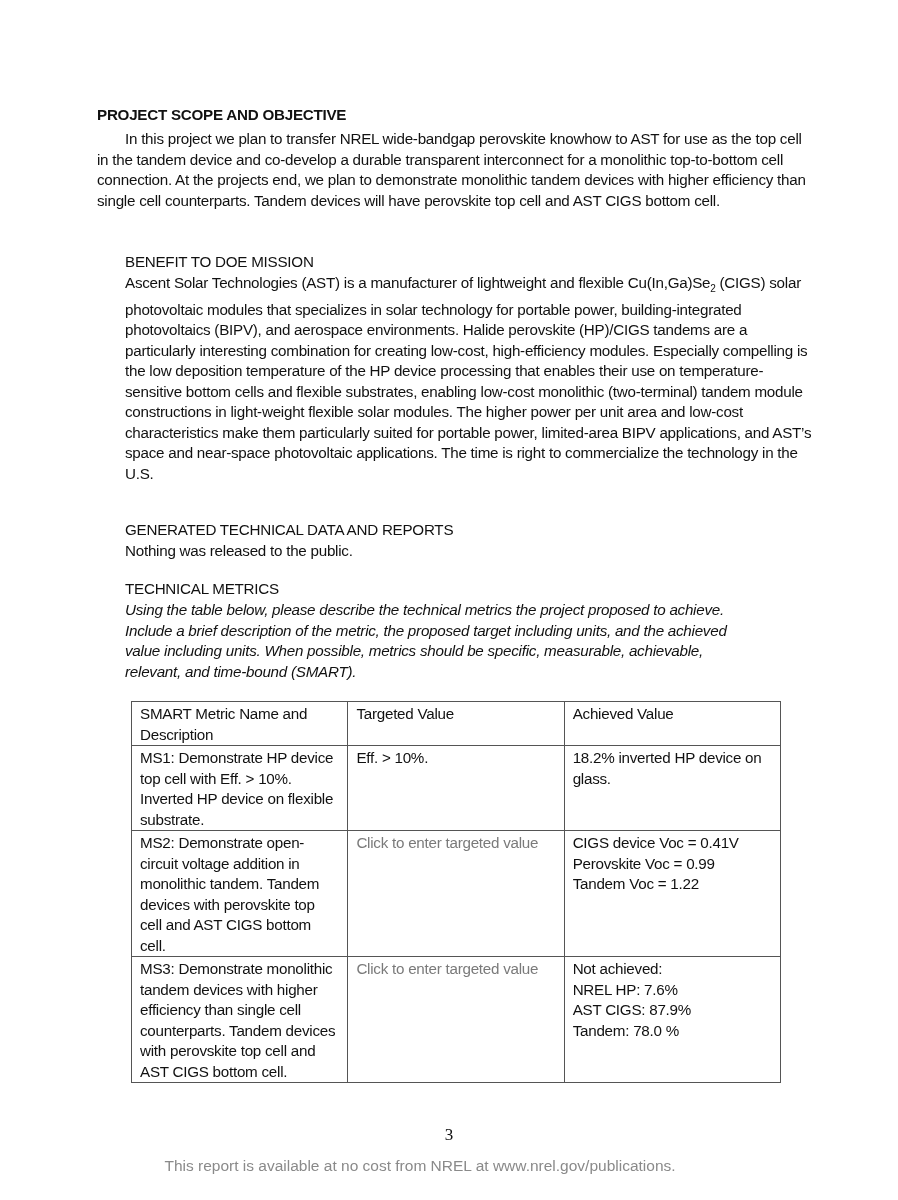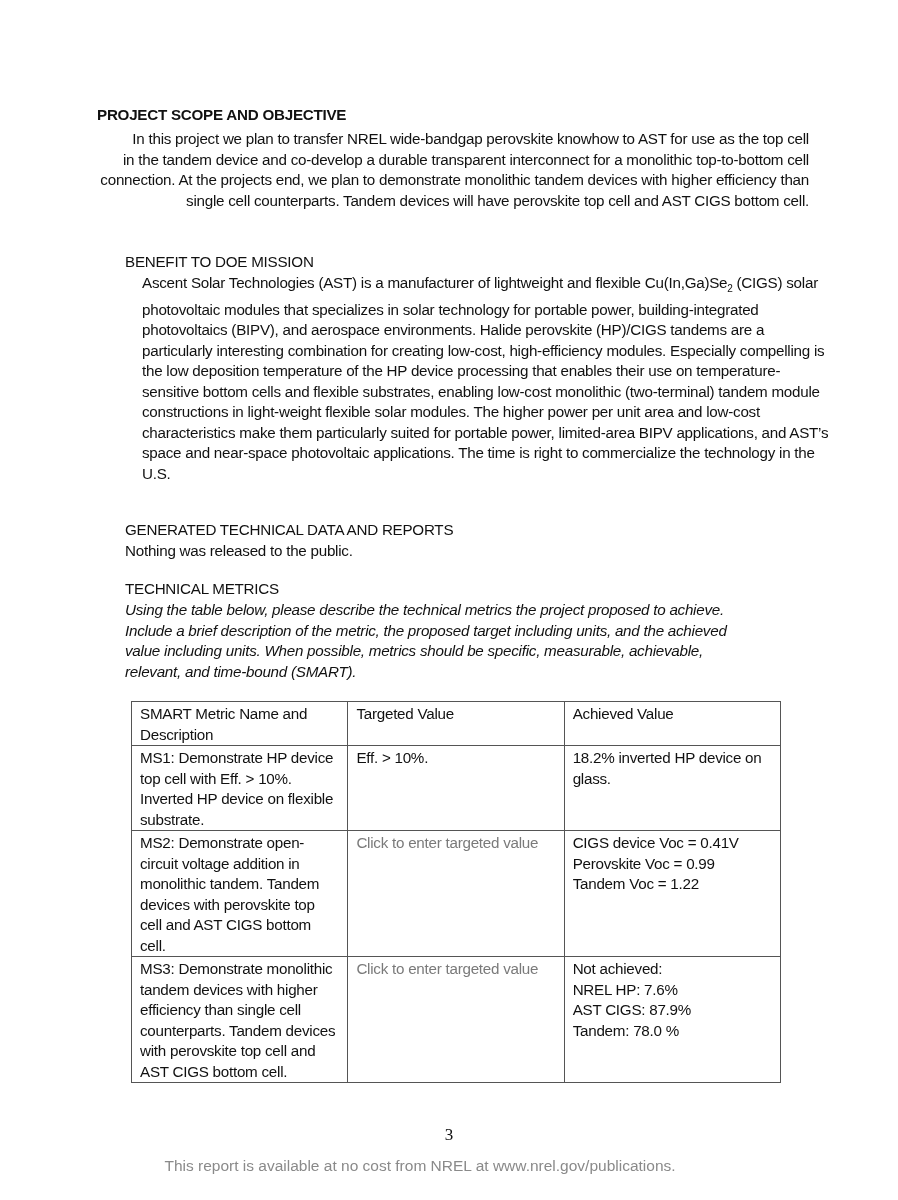--- a/index.html
+++ b/index.html
@@ -9,21 +9,21 @@
     color: #111111;
   }
   .page { position: absolute; left: 0; top: 0; width: 898px; height: 1200px; }
   .body-text {
     position: absolute;
     font-size: 15.2px;
     line-height: 20.5px;
     letter-spacing: -0.25px;
   }
   .h-bold { font-weight: bold; }
-  .indent-first { text-indent: 28px; text-align: right; }
+  .indent-first { text-indent: 28px; }
   .italic { font-style: italic; }
   table.metrics {
     position: absolute; left: 131px; top: 701px;
     width: 650px;
     border-collapse: collapse;
     font-size: 15.2px; line-height: 20.5px; letter-spacing: -0.25px;
   }
   table.metrics td {
     border: 1px solid #555;
     vertical-align: top;
@@ -48,21 +48,21 @@
 </style>
 </head>
 <body>
 
 <div class="page">
 
   <div class="body-text h-bold" style="left:97px; top:105px;">PROJECT SCOPE AND OBJECTIVE</div>
   <div class="body-text indent-first" style="left:97px; top:129px; width:712px;">In this project we plan to transfer NREL wide-bandgap perovskite knowhow to AST for use as the top cell in the tandem device and co-develop a durable transparent interconnect for a monolithic top-to-bottom cell connection. At the projects end, we plan to demonstrate monolithic tandem devices with higher efficiency than single cell counterparts. Tandem devices will have perovskite top cell and AST CIGS bottom cell.</div>
 
   <div class="body-text" style="left:125px; top:252px;">BENEFIT TO DOE MISSION</div>
-  <div class="body-text" style="left:125px; top:273px; width:690px;margin-left:17px;">
+  <div class="body-text" style="left:125px; top:273px; width:690px;">
     <span>Ascent Solar Technologies (AST) is a manufacturer of lightweight and flexible Cu(In,Ga)Se</span><sub style="font-size:10px;">2</sub><span> (CIGS) solar photovoltaic modules that specializes in solar technology for portable power, building-integrated photovoltaics (BIPV), and aerospace environments. Halide perovskite (HP)/CIGS tandems are a particularly interesting combination for creating low-cost, high-efficiency modules. Especially compelling is the low deposition temperature of the HP device processing that enables their use on temperature-sensitive bottom cells and flexible substrates, enabling low-cost monolithic (two-terminal) tandem module constructions in light-weight flexible solar modules. The higher power per unit area and low-cost characteristics make them particularly suited for portable power, limited-area BIPV applications, and AST’s space and near-space photovoltaic applications. The time is right to commercialize the technology in the U.S.</span>
   </div>
 
   <div class="body-text" style="left:125px; top:541px;">Nothing was released to the public.</div>
   <div class="body-text" style="left:125px; top:520px;">GENERATED TECHNICAL DATA AND REPORTS</div>
 
   <div class="body-text" style="left:125px; top:579px;">TECHNICAL METRICS</div>
   <div class="body-text italic" style="left:125px; top:600px; width:630px;">Using the table below, please describe the technical metrics the project proposed to achieve. Include a brief description of the metric, the proposed target including units, and the achieved value including units. When possible, metrics should be specific, measurable, achievable, relevant, and time-bound (SMART).</div>
 
   <table class="metrics">

